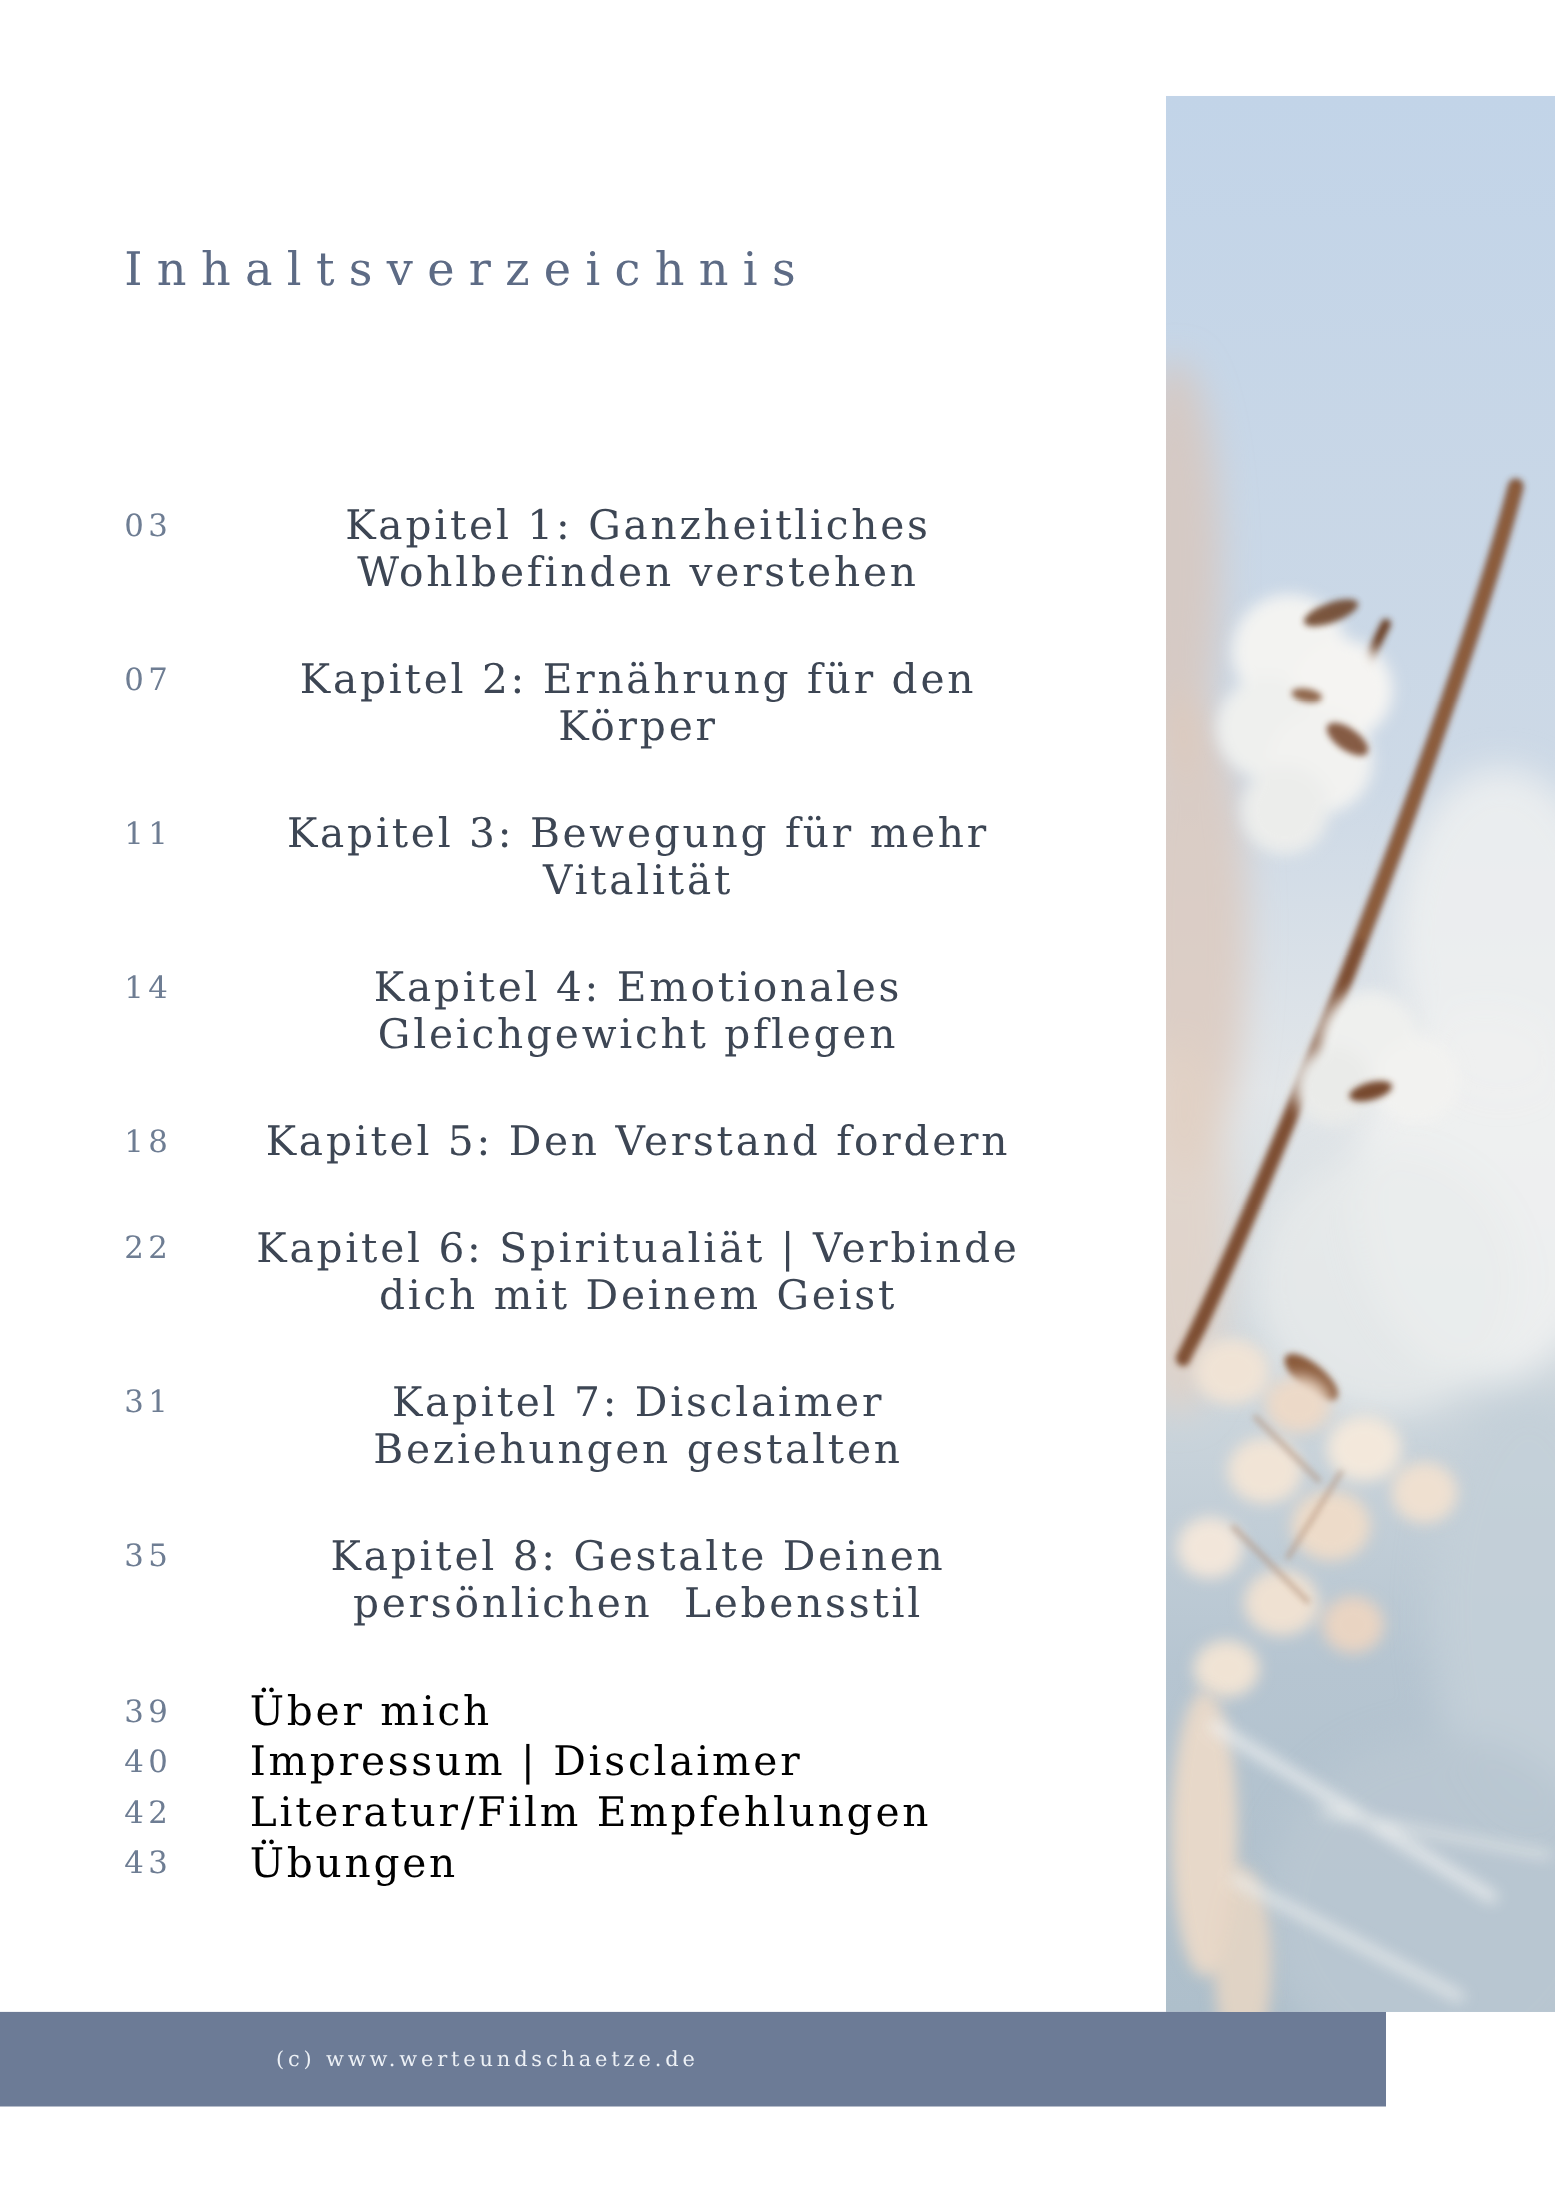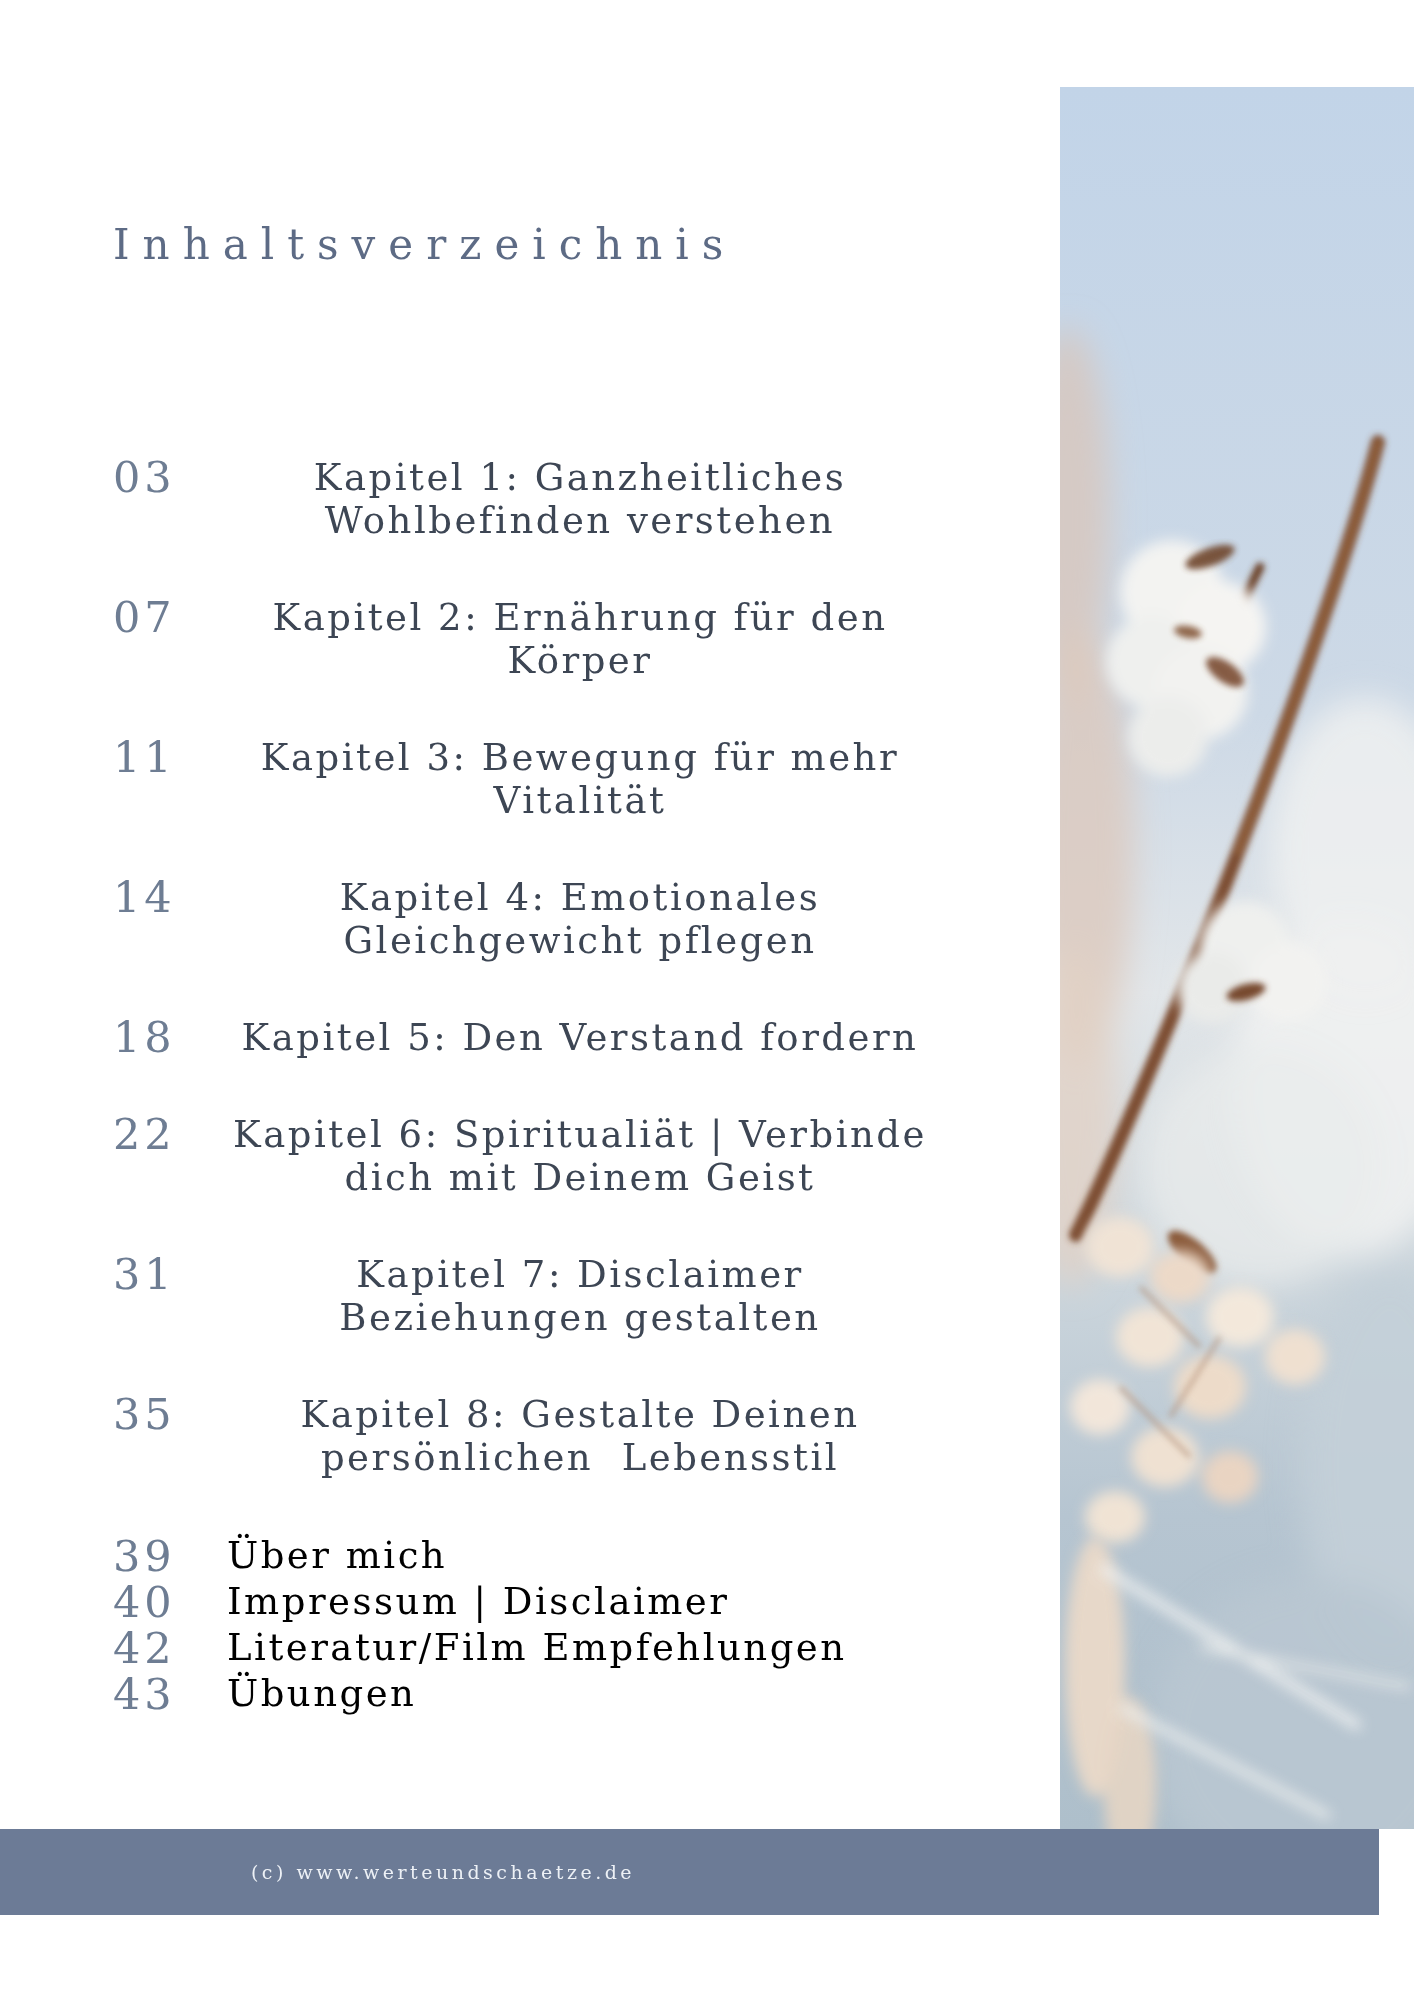--- a/index.html
+++ b/index.html
@@ -15,21 +15,21 @@
     position:absolute;left:113px;top:192px;
     font-size:42px;letter-spacing:13px;color:#5d6b85;
     font-weight:400;white-space:nowrap;
   }
 
   
   .toc{position:absolute;left:113px;top:456px;width:820px;}
   .toc-entry{display:flex;margin-bottom:54px;}
   .toc-num{
     width:114px;flex:0 0 114px;
-    font-size:43px;line-height:43px;letter-spacing:4px;color:#6e7d93;
+    font-size:28px;line-height:43px;letter-spacing:4px;color:#6e7d93;
   }
   .toc-text{
     font-size:37px;line-height:43px;letter-spacing:2.5px;color:#3d4654;
     width:760px;
     text-align:center;
   }
   .line{display:block;white-space:pre;}
   .line:empty{display:none;}
 
   .toc-extras{margin-top:0;}
@@ -41,21 +41,21 @@
 
   
   .photo{
     position:absolute;left:1060px;top:87px;width:354px;height:1742px;
     overflow:hidden;
   }
   .photo svg{display:block;width:100%;height:100%;}
 
   
   .footer-bar{
-    position:absolute;left:0;top:1829px;width:1379px;height:86px;
+    position:absolute;left:0;top:1829px;width:1260px;height:86px;
     background:#6c7b96;
   }
   .footer-text{
     display:block;width:886px;text-align:center;
     line-height:86px;font-size:19px;letter-spacing:3.5px;color:#edf1f6;
     white-space:nowrap;
   }
 </style>
 </head>
 <body>

